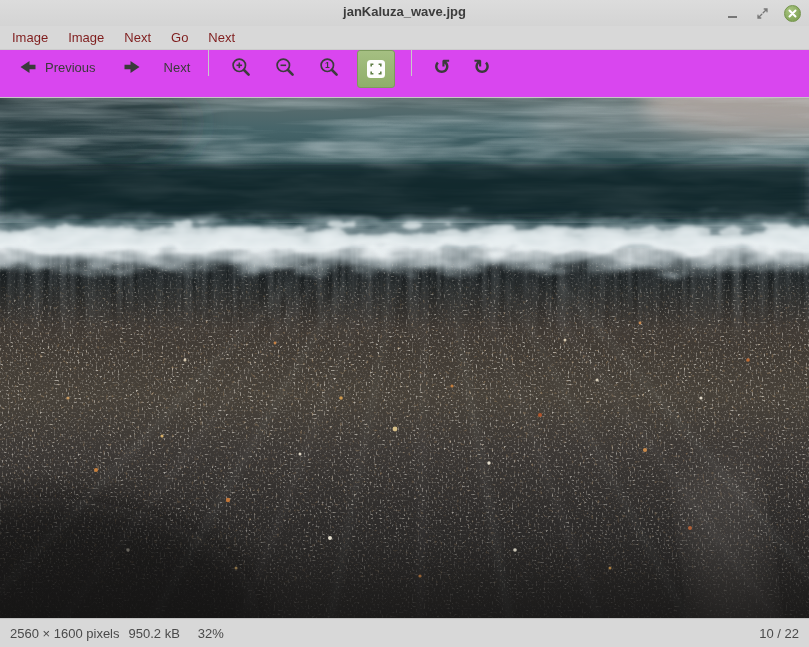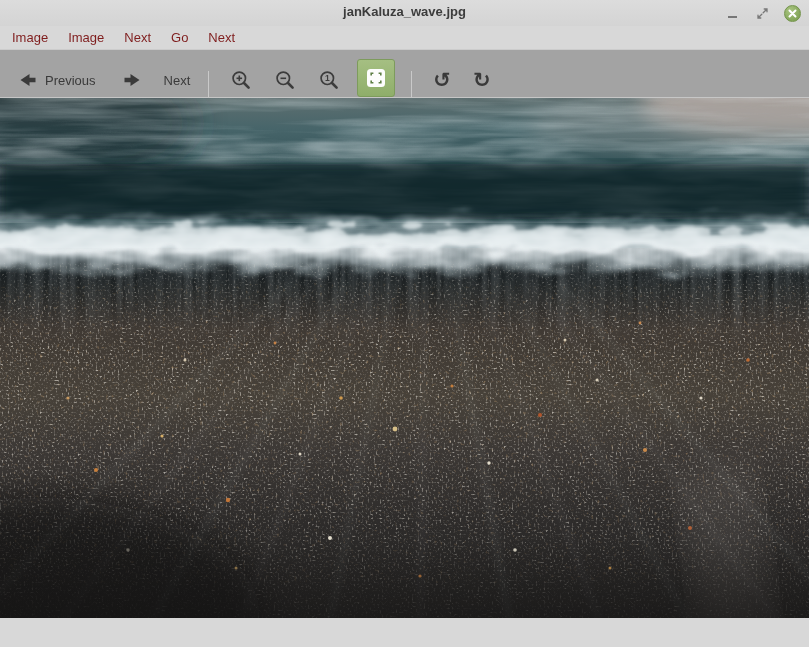--- a/index.html
+++ b/index.html
@@ -17,22 +17,22 @@
   .close-circle { width:17px; height:17px; border-radius:50%;
                   background:radial-gradient(circle at 35% 30%, #a9c482, #84a659 70%);
                   border:1px solid #74944c; display:flex; align-items:center; justify-content:center; }
 
   
   .menubar { height:24px; flex:0 0 24px; background:#d8d8d8; display:flex; align-items:center;
              padding-left:2px; border-bottom:1px solid #cccccc; }
   .menu-item { font-size:13px; color:#7f1d1d; padding:0 10px; line-height:23px; cursor:default; }
 
   
-  .toolbar { height:48px; flex:0 0 48px; background:#a3a3a3; border-bottom:1px solid #c6c6c6;
-             display:flex; align-items:flex-end; padding:0 8px; }
+  .toolbar { height:48px; flex:0 0 48px; background:#d946ef; border-bottom:1px solid #c6c6c6;
+             display:flex; align-items:flex-start; padding:0 8px; }
   .tool-btn { display:flex; align-items:center; gap:7px; padding:6px 8px; border-radius:3px;
               color:#3a3a3a; font-size:13px; cursor:default; }
   .icon-btn { padding:6px; margin:0 5px; }
   .tool-btn.active { background:linear-gradient(#a5bf82,#8fae6a); border:1px solid #7d9b5c; margin:0 6px; }
   .tb-sep { width:1px; height:26px; background:#c9c9c9; margin:0 10px; }
   .rotate-glyph { font-family:"DejaVu Sans",sans-serif; font-size:21px; line-height:22px;
                   font-weight:bold; color:#3a3a3a; }
 
   
   .viewport { height:520px; flex:0 0 520px; background:#1b2a2e; position:relative; overflow:hidden; }
@@ -283,14 +283,20 @@
         <line x1="780" y1="525" x2="532" y2="185" stroke-width="3" opacity="0.08"></line>
         <line x1="850" y1="525" x2="560" y2="185" stroke-width="5" opacity="0.07"></line>
       </g>
 
       <rect x="690" y="370" width="80" height="220" fill="#97908a" opacity="0.16" filter="url(#blur16)" transform="rotate(-8 730 480)"></rect>
       <ellipse cx="40" cy="520" rx="220" ry="120" fill="#0d0d0e" opacity="0.5" filter="url(#blur16)"></ellipse>
       <rect x="0" y="440" width="809" height="80" fill="url(#gVig)"></rect>
     </svg>
   </div>
 
+  <div class="statusbar">
+    <span class="dim">2560 × 1600 pixels</span>
+    <span class="size">950.2 kB</span>
+    <span class="zoom">32%</span>
+    <span class="right">10 / 22</span>
+  </div>
 
 </div>
 
 </body></html>

